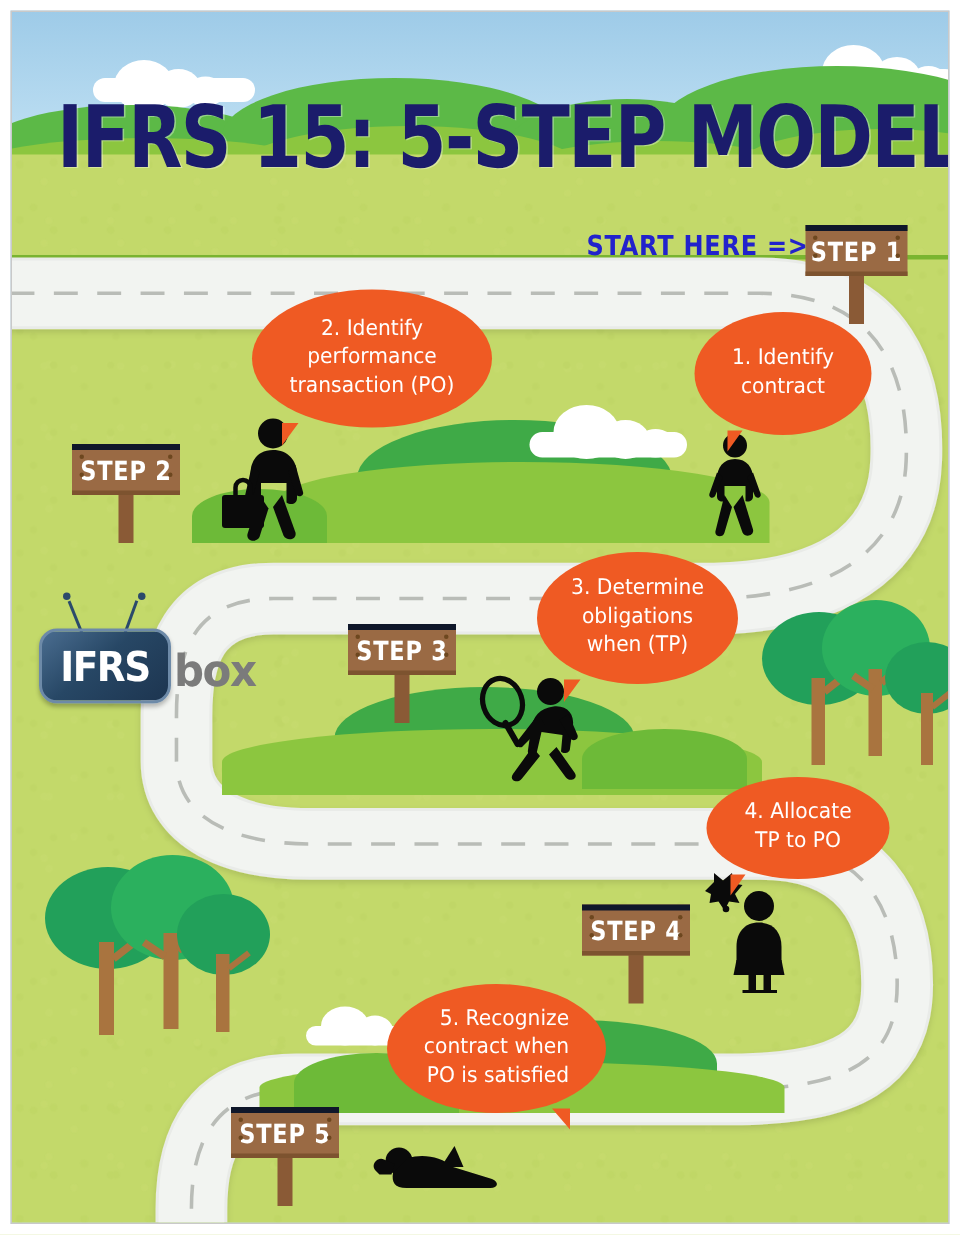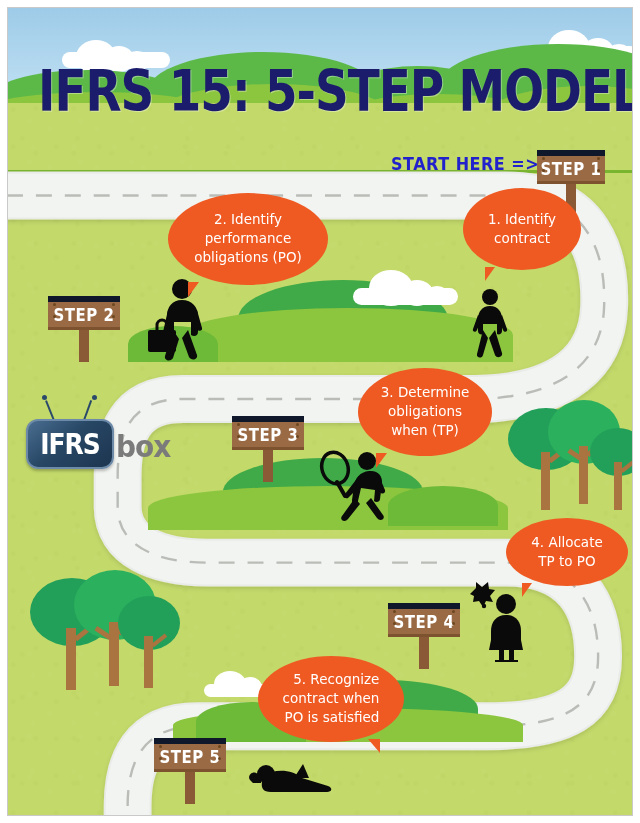--- a/index.html
+++ b/index.html
@@ -95,21 +95,21 @@
 
   
   .sign{position:absolute;}
   .sign .post{
     position:absolute;left:50%;margin-left:-5px;top:14px;width:10px;height:52px;
     background:#8a5a36;
   }
   .sign .board{
     position:absolute;left:0;top:0;width:100%;height:34px;
     background:#9a6a44;
-    border-top:6px solid #0f172a;
+    border-top:4px solid #0f172a;
     border-bottom:3px solid #7d532f;
     box-sizing:border-box;
     display:flex;align-items:center;justify-content:center;
   }
   .sign .board span{
     font-family:"DejaVu Sans", sans-serif;
     font-weight:bold;font-size:15px;color:#fff;
     letter-spacing:.5px;
     transform:scale(1,1.18);
     white-space:nowrap;
@@ -412,47 +412,47 @@
     <rect x="42" y="82" width="12" height="3" fill="#0a0a0a"></rect>
   </svg>
 
   <svg class="person" style="left:238px;top:750px;width:92px;height:36px;" viewBox="0 0 92 36" xmlns="http://www.w3.org/2000/svg">
     <circle cx="20" cy="16" r="9" fill="#0a0a0a"></circle>
     <path d="M4 22 c-3 -4 2 -9 6 -7 l7 3 l-2 7 l-8 0 z" fill="#0a0a0a"></path>
     <path d="M26 14 c10 -3 22 -1 30 6 l26 8 c5 2 4 6 -1 6 l-56 0 c-8 0 -10 -4 -9 -10 z" fill="#0a0a0a"></path>
     <path d="M48 20 l9 -14 l6 14 z" fill="#0a0a0a"></path>
   </svg>
 
-  <div class="bubble" style="left:455px;top:180px;width:118px;height:82px;">
+  <div class="bubble" style="left:455px;top:200px;width:118px;height:82px;">
     <div class="txt">
       <div>1. Identify</div>
       <div>contract</div>
     </div>
     <div class="tail" style="left:22px;bottom:-11px;border-width:14px 10px 0 0;border-color:#ef5a23 transparent transparent transparent;"></div>
   </div>
 
   <div class="bubble" style="left:160px;top:185px;width:160px;height:92px;">
     <div class="txt">
       <div>2. Identify</div>
       <div>performance</div>
-      <div>obligations (PO)</div>
+      <div>transaction (PO)</div>
     </div>
     <div class="tail" style="left:20px;bottom:-12px;border-width:15px 11px 0 0;border-color:#ef5a23 transparent transparent transparent;"></div>
   </div>
 
   <div class="bubble" style="left:350px;top:360px;width:134px;height:88px;">
     <div class="txt">
       <div>3. Determine</div>
       <div>obligations</div>
       <div>when (TP)</div>
     </div>
     <div class="tail" style="left:18px;bottom:-12px;border-width:15px 11px 0 0;border-color:#ef5a23 transparent transparent transparent;"></div>
   </div>
 
-  <div class="bubble" style="left:498px;top:510px;width:122px;height:68px;text-align:center;">
+  <div class="bubble" style="left:463px;top:510px;width:122px;height:68px;text-align:center;">
     <div class="txt">
       <div>4. Allocate</div>
       <div>TP to PO</div>
     </div>
     <div class="tail" style="left:16px;bottom:-11px;border-width:14px 10px 0 0;border-color:#ef5a23 transparent transparent transparent;"></div>
   </div>
 
   <div class="bubble" style="left:250px;top:648px;width:146px;height:86px;text-align:right;">
     <div class="txt">
       <div>5. Recognize</div>

